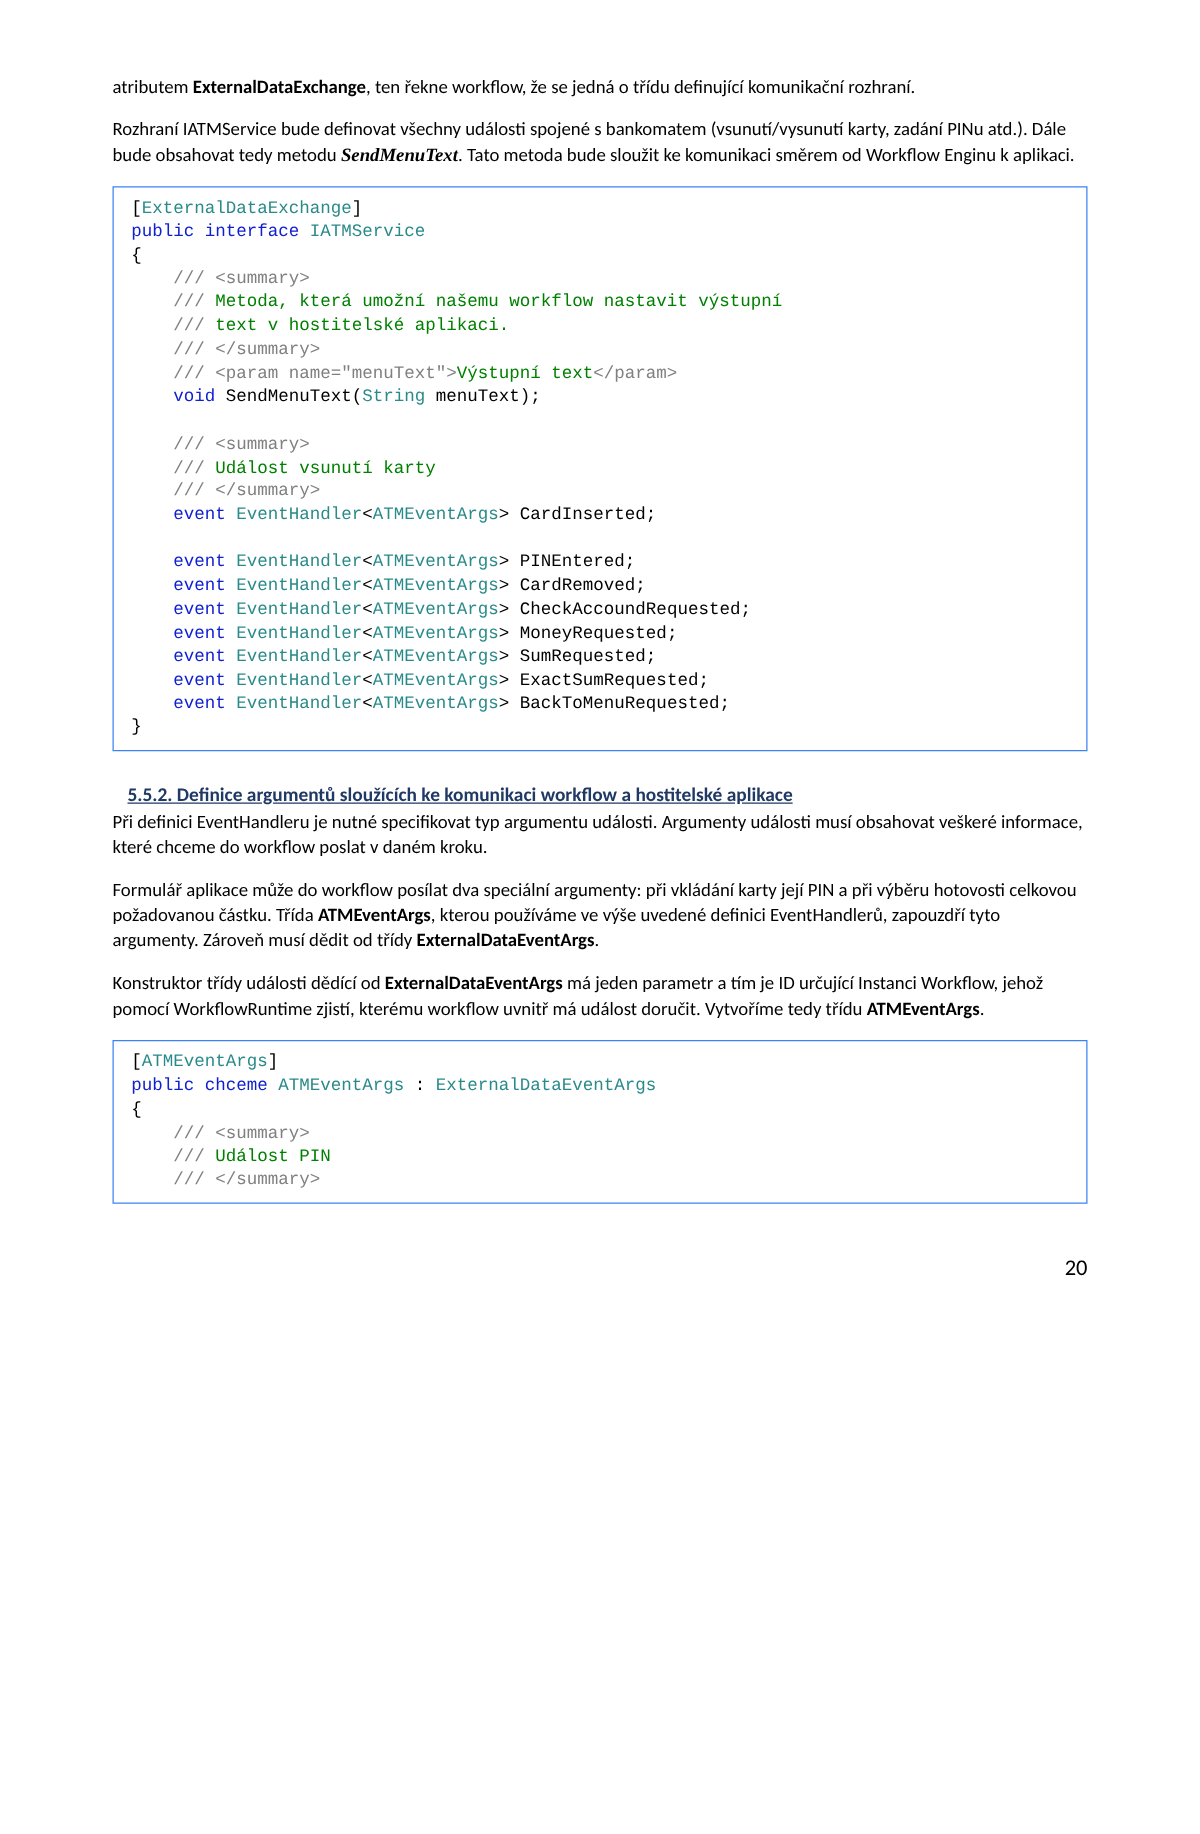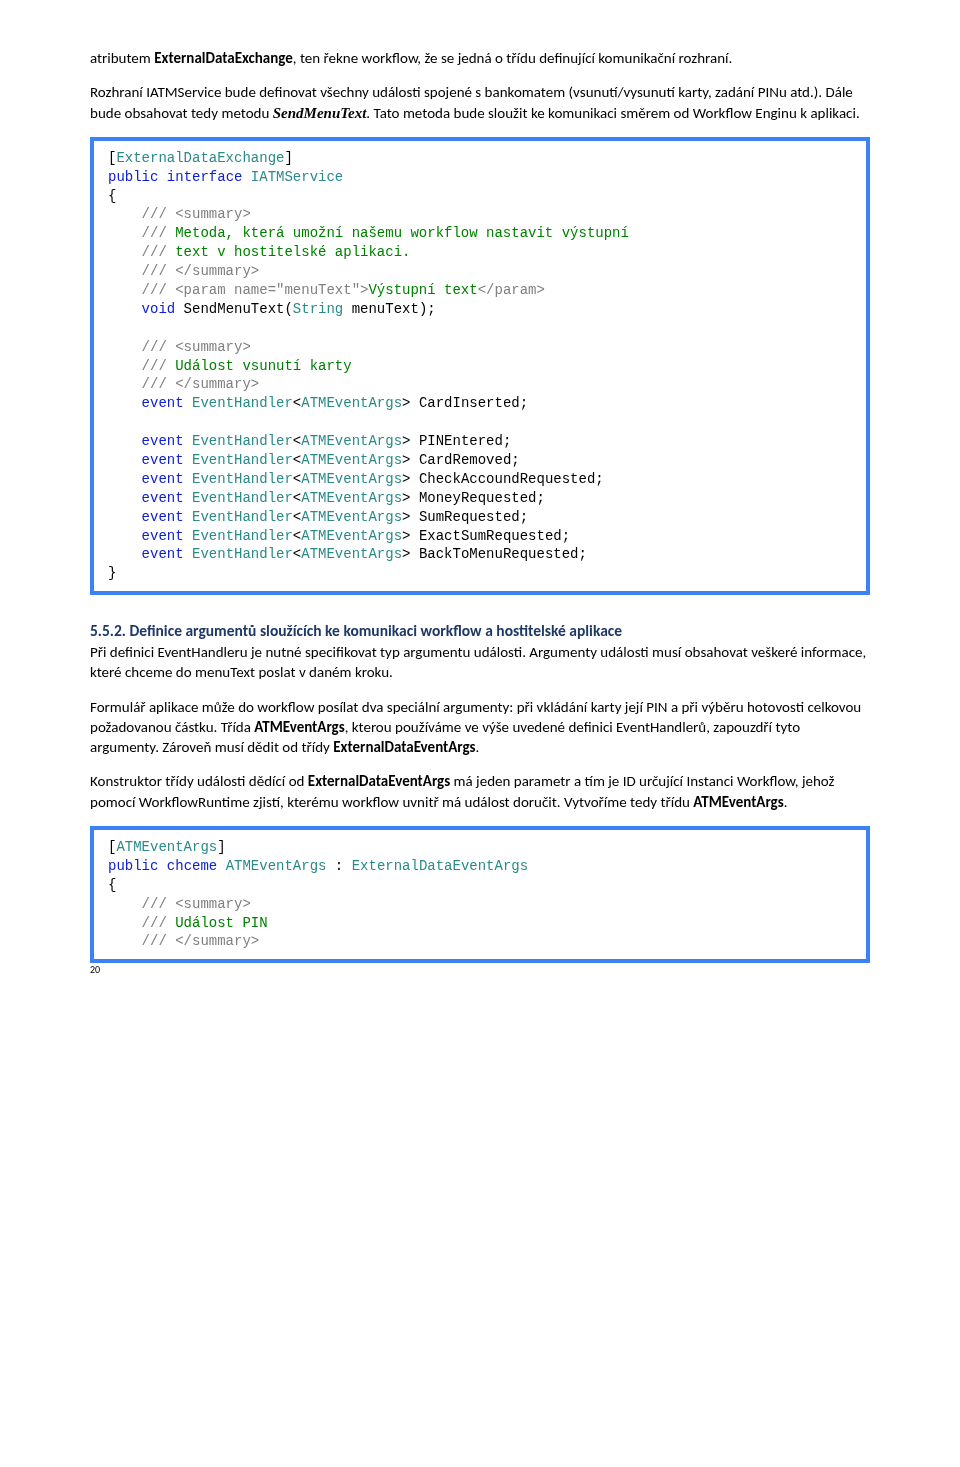--- a/index.html
+++ b/index.html
@@ -5,51 +5,53 @@
   body {
     margin: 0;
     padding: 0;
     background: #fff;
     font-family: Calibri, Arial, sans-serif;
     font-size: 15px;
     color: #000;
     width: 960px;
   }
   .page {
-    padding: 48px 90px 30px 90px;
+    padding: 60px 90px 30px 90px;
     box-sizing: border-box;
   }
   p {
     margin: 0 0 14px 0;
     line-height: 1.35;
   }
   .bold { font-weight: bold; }
   .italic { font-style: italic; font-family: Liberation Serif, serif; }
   .code-box {
-    border: 4px solid #3b82f6;
+    border: 1px solid #3b82f6;
     padding: 8px 14px;
     margin: 6px 0 26px 0;
     font-family: "Courier New", monospace;
     font-size: 14px;
     line-height: 1.35;
     white-space: pre;
   }
   .c-teal { color: #2a8a8a; }
   .c-blue { color: #1020d0; }
   .c-gray { color: #808080; }
   .c-green { color: #008000; }
   .heading {
     color: #1F3864;
     font-weight: bold;
-    margin: 10px 0 2px 0;
+    margin: 10px 0 2px 12px;
     font-size: 15.5px;
+    text-decoration: underline;
   }
   .pagenum {
-    text-align: left;
-    font-size: 10px;
+    text-align: right;
+    margin-top: 40px;
+    font-size: 18px;
   }
 </style>
 </head>
 <body>
 
 <div class="page">
 
   <p><span>atributem </span><span class="bold">ExternalDataExchange</span><span>, ten řekne workflow, že se jedná o třídu definující komunikační rozhraní.</span></p>
 
   <p><span>Rozhraní IATMService bude definovat všechny události spojené s bankomatem (vsunutí/vysunutí karty, zadání PINu atd.). Dále bude obsahovat tedy metodu </span><span class="bold italic">SendMenuText</span><span>. Tato metoda bude sloužit ke komunikaci směrem od Workflow Enginu k aplikaci.</span></p>
@@ -73,21 +75,21 @@
 <span class="c-blue">    event</span><span class="c-teal"> EventHandler</span><span>&lt;</span><span class="c-teal">ATMEventArgs</span><span>&gt; CardRemoved;</span>
 <span class="c-blue">    event</span><span class="c-teal"> EventHandler</span><span>&lt;</span><span class="c-teal">ATMEventArgs</span><span>&gt; CheckAccoundRequested;</span>
 <span class="c-blue">    event</span><span class="c-teal"> EventHandler</span><span>&lt;</span><span class="c-teal">ATMEventArgs</span><span>&gt; MoneyRequested;</span>
 <span class="c-blue">    event</span><span class="c-teal"> EventHandler</span><span>&lt;</span><span class="c-teal">ATMEventArgs</span><span>&gt; SumRequested;</span>
 <span class="c-blue">    event</span><span class="c-teal"> EventHandler</span><span>&lt;</span><span class="c-teal">ATMEventArgs</span><span>&gt; ExactSumRequested;</span>
 <span class="c-blue">    event</span><span class="c-teal"> EventHandler</span><span>&lt;</span><span class="c-teal">ATMEventArgs</span><span>&gt; BackToMenuRequested;</span>
 <span>}</span></div>
 
   <div class="heading">5.5.2.   Definice argumentů sloužících ke komunikaci workflow a hostitelské aplikace</div>
 
-  <p>Při definici EventHandleru je nutné specifikovat typ argumentu události. Argumenty události musí obsahovat veškeré informace, které chceme do menuText poslat v daném kroku.</p>
+  <p>Při definici EventHandleru je nutné specifikovat typ argumentu události. Argumenty události musí obsahovat veškeré informace, které chceme do workflow poslat v daném kroku.</p>
 
   <p><span>Formulář aplikace může do workflow posílat dva speciální argumenty: při vkládání karty její PIN a při výběru hotovosti celkovou požadovanou částku. Třída </span><span class="bold">ATMEventArgs</span><span>, kterou používáme ve výše uvedené definici EventHandlerů, zapouzdří tyto argumenty. Zároveň musí dědit od třídy </span><span class="bold">ExternalDataEventArgs</span><span>.</span></p>
 
   <p><span>Konstruktor třídy události dědící od </span><span class="bold">ExternalDataEventArgs</span><span> má jeden parametr a tím je ID určující Instanci Workflow, jehož pomocí WorkflowRuntime zjistí, kterému workflow uvnitř má událost doručit. Vytvoříme tedy třídu </span><span class="bold">ATMEventArgs</span><span>.</span></p>
 
   <div class="code-box" style="margin-bottom:0"><span>[</span><span class="c-teal">ATMEventArgs</span><span>]</span>
 <span class="c-blue">public</span><span class="c-blue"> chceme</span><span class="c-teal"> ATMEventArgs</span><span> : </span><span class="c-teal">ExternalDataEventArgs</span>
 <span>{</span>
 <span class="c-gray">    ///</span><span class="c-gray"> &lt;summary&gt;</span>
 <span class="c-gray">    ///</span><span class="c-green"> Událost PIN</span>

